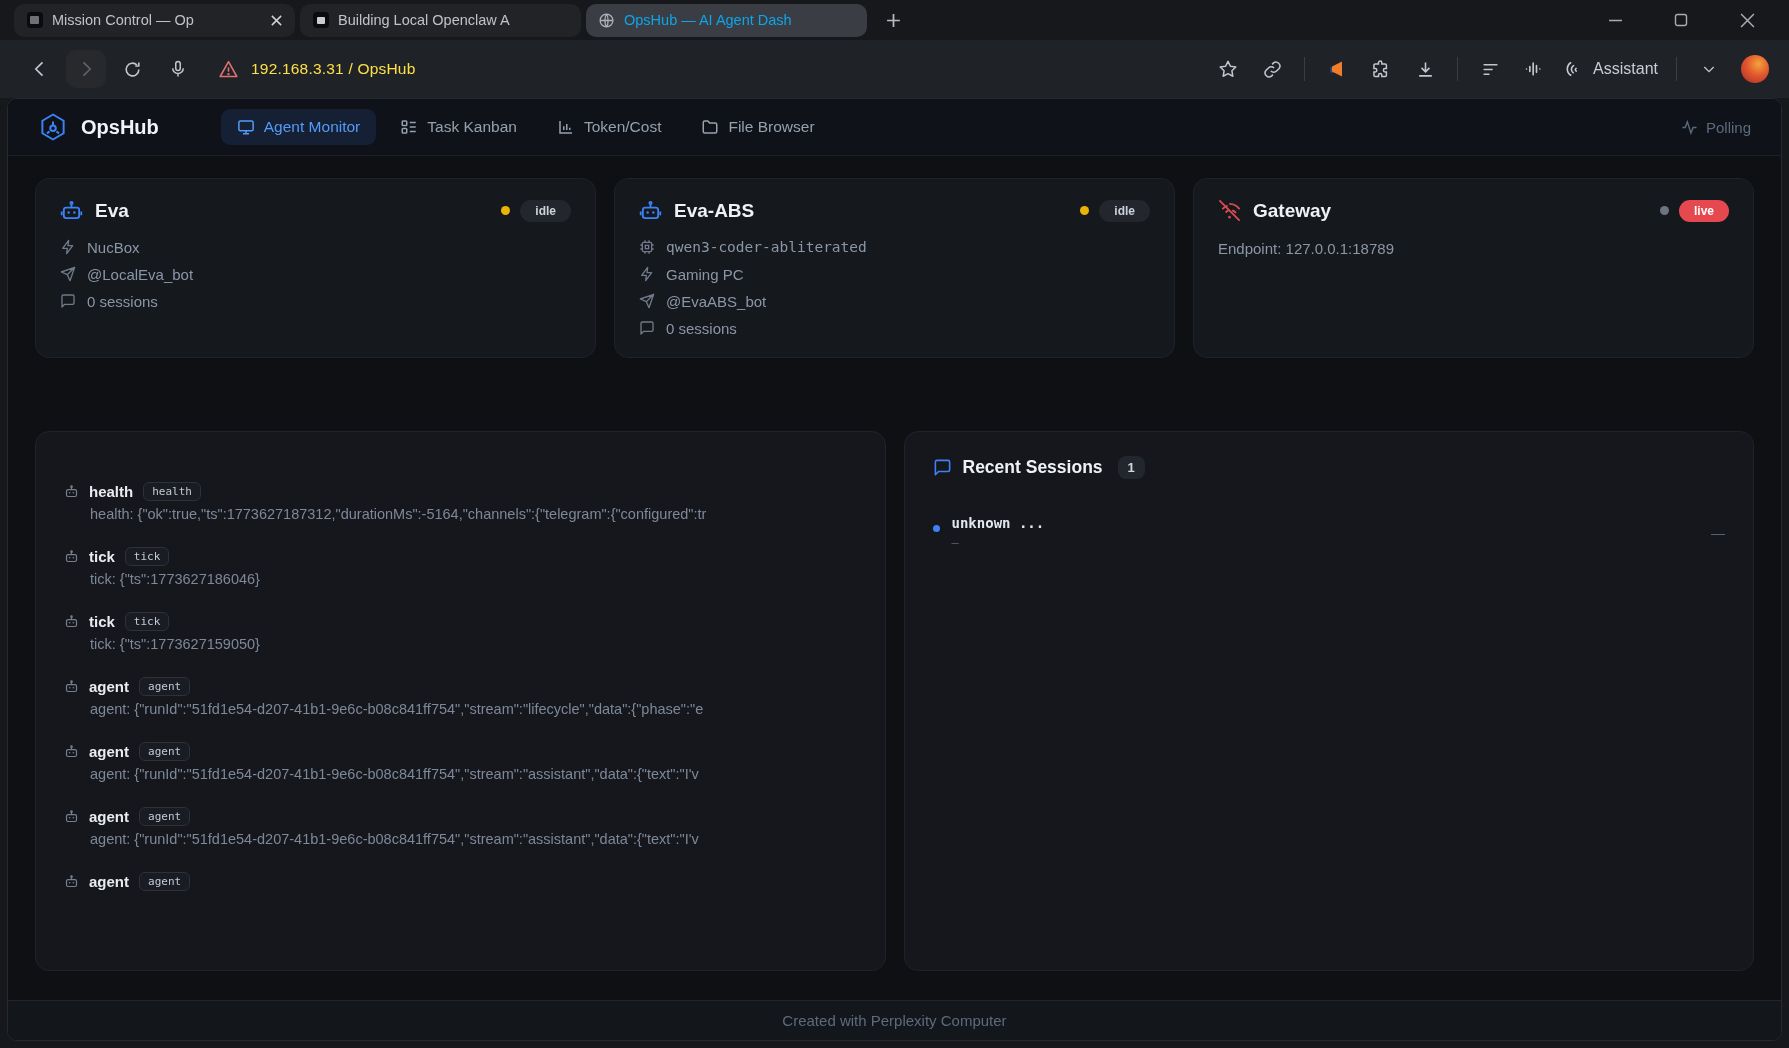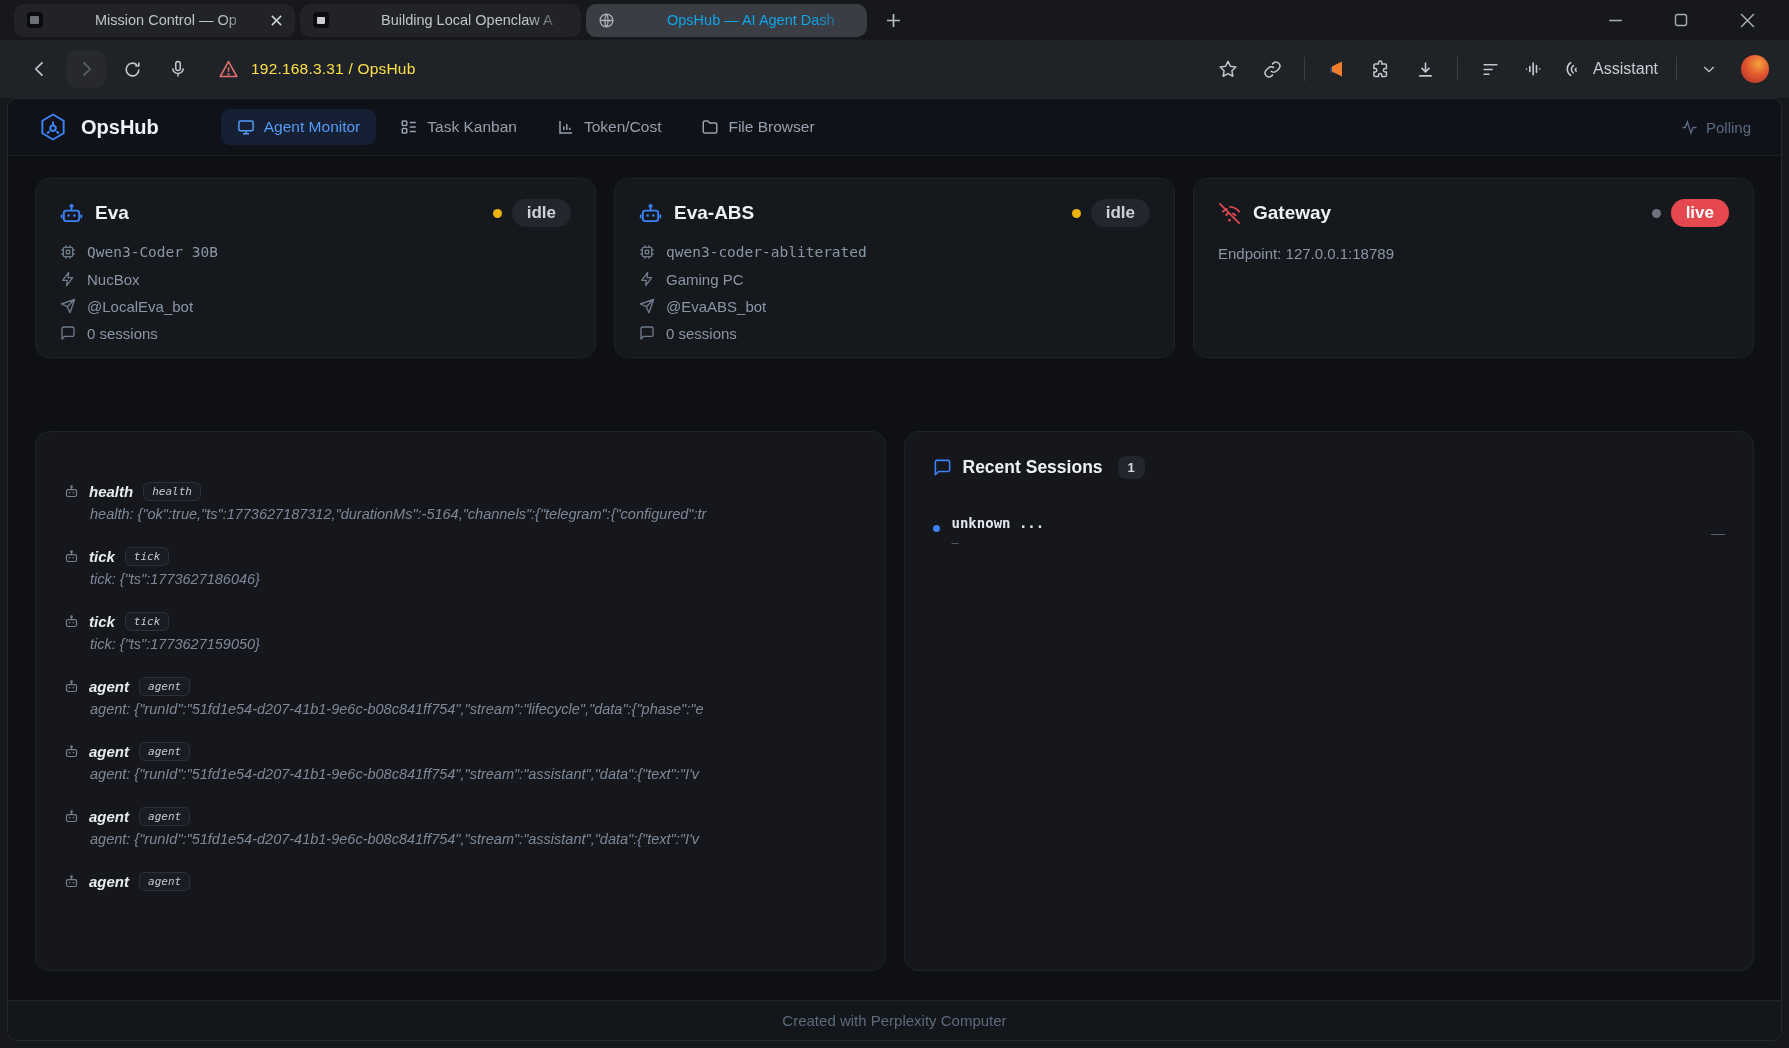--- a/index.html
+++ b/index.html
@@ -17,21 +17,20 @@
   .tab {
     height:33px; width:281px; border-radius:10px; margin-right:5px;
     display:flex; align-items:center; gap:9px; padding:0 10px 0 12px;
     background:#212327; color:#bfc3c9; font-size:14.5px; cursor:pointer;
   }
   .tab.active { background:#3a3d43; color:#0ea5e9; }
   .tab-title {
     flex:1; white-space:nowrap; overflow:hidden;
     -webkit-mask-image:linear-gradient(90deg,#000 78%,transparent 98%);
     mask-image:linear-gradient(90deg,#000 78%,transparent 98%);
-    margin-left:43px;
   }
   .tab-close { width:18px; height:18px; display:flex; align-items:center; justify-content:center; color:#cfd2d6; border-radius:5px; }
   .favicon { width:17px; height:17px; flex:0 0 auto; display:flex; align-items:center; justify-content:center; }
   .fav-sq { width:16px; height:16px; border-radius:4px; background:#0a0b0d; display:flex; align-items:center; justify-content:center; }
   .fav-sq .inner { width:8px; height:7px; border-radius:1px; background:#caccd1; }
   .fav-sq .inner.dim { background:#6d7076; width:9px; height:8px; }
   .newtab { width:30px; height:30px; display:flex; align-items:center; justify-content:center; color:#b7bbc1; margin-left:6px; border-radius:8px; }
   .wincontrols { position:absolute; right:0; top:0; height:40px; display:flex; align-items:center; gap:22px; padding-right:20px; color:#a9adb3; }
   .winbtn { width:44px; height:32px; display:flex; align-items:center; justify-content:center; }
 
@@ -63,35 +62,35 @@
 
   
   .cards-row { display:flex; gap:18px; margin:22px 27px 0; flex:0 0 auto; }
   .card { flex:1; height:180px; background:#15181d; border:1px solid #1e222a; border-radius:14px; padding:20px 24px; }
   .card-head { display:flex; align-items:center; }
   .card-title { display:flex; align-items:center; gap:12px; font-size:19px; font-weight:700; color:#eef1f5; }
   .card-status { margin-left:auto; display:flex; align-items:center; gap:10px; }
   .dot { width:9px; height:9px; border-radius:50%; }
   .dot.idle { background:#eab308; }
   .dot.off  { background:#6d7480; }
-  .badge { font-size:17px; font-weight:700; padding:4px 15px; border-radius:999px; background:#23262d; color:#ccd2da;text-align:right; }
+  .badge { font-size:12px; font-weight:700; padding:4px 15px; border-radius:999px; background:#23262d; color:#ccd2da;text-align:right; }
   .badge.live { background:#e5484f; color:#fff; }
   .card-rows { margin-top:16px; display:flex; flex-direction:column; gap:9px; }
   .crow { display:flex; align-items:center; gap:11px; font-size:15px; color:#8b96a6; height:18px; }
   .crow .mono { font-size:14.5px; }
   .endpoint { margin-top:18px; font-size:15px; color:#8b96a6; }
 
   
   .panels-row { display:flex; gap:18px; margin:73px 27px 0; height:540px; flex:0 0 auto; }
   .panel { flex:1; background:#15171c; border:1px solid #1e222a; border-radius:14px; padding:24px 28px; overflow:hidden; }
   .panel-head { display:flex; align-items:center; gap:11px; }
   .panel-title { font-size:17.5px; font-weight:700; color:#eef1f5; }
   .count-pill { margin-left:4px; background:#22262d; color:#d2d7de; font-size:13px; font-weight:600; padding:4px 10px; border-radius:8px; }
 
-  .feed-list { margin-top:26px;font-style:italic; }
+  .feed-list { margin-top:26px; }
   .feed-item { margin-bottom:25px; }
   .fi-head { display:flex; align-items:center; gap:10px; }
   .fi-name { font-size:15px; font-weight:700; color:#e8ecf1; }
   .fi-badge { font-family:"DejaVu Sans Mono",monospace; font-size:11px; color:#c3cad4; border:1px solid #2c313a; background:#191c22; padding:2px 8px; border-radius:6px; }
   .fi-detail { margin:5px 0 0 26px; font-size:14.5px; color:#7d8898; white-space:nowrap; overflow:hidden; }
 
   .session-item { margin-top:36px; display:flex; align-items:center; gap:12px; }
   .sdot { width:7px; height:7px; border-radius:50%; background:#3b82f6; margin-top:10px; align-self:flex-start; }
   .s-col { display:flex; flex-direction:column; gap:5px; }
   .s-title { font-family:"DejaVu Sans Mono",monospace; font-size:14px; font-weight:700; color:#e2e7ee; }
@@ -322,28 +321,20 @@
           </svg>
           <span>Eva</span>
         </div>
         <div class="card-status">
           <span class="dot idle"></span>
           <span class="badge">idle</span>
         </div>
       </div>
       <div class="card-rows">
         <div class="crow">
-          <svg width="16" height="16" viewBox="0 0 24 24" fill="none" stroke="#6f7a8a" stroke-width="2">
-              <rect x="5" y="5" width="14" height="14" rx="2"></rect>
-              <rect x="9.5" y="9.5" width="5" height="5"></rect>
-              <path d="M9 2v3M15 2v3M9 19v3M15 19v3M2 9h3M2 15h3M19 9h3M19 15h3"></path>
-            </svg>
-          <span class="mono">Qwen3-Coder 30B</span>
-        </div>
-        <div class="crow">
           <svg width="16" height="16" viewBox="0 0 24 24" fill="none" stroke="#6f7a8a" stroke-width="2" stroke-linejoin="round">
               <path d="M13 2L4 14h7l-1 8 9-12h-7l1-8z"></path>
             </svg>
           <span>NucBox</span>
         </div>
         <div class="crow">
           <svg width="16" height="16" viewBox="0 0 24 24" fill="none" stroke="#6f7a8a" stroke-width="2" stroke-linejoin="round">
               <path d="M22 2L11 13M22 2L15 22l-4-9-9-4 20-7z"></path>
             </svg>
           <span>@LocalEva_bot</span>

